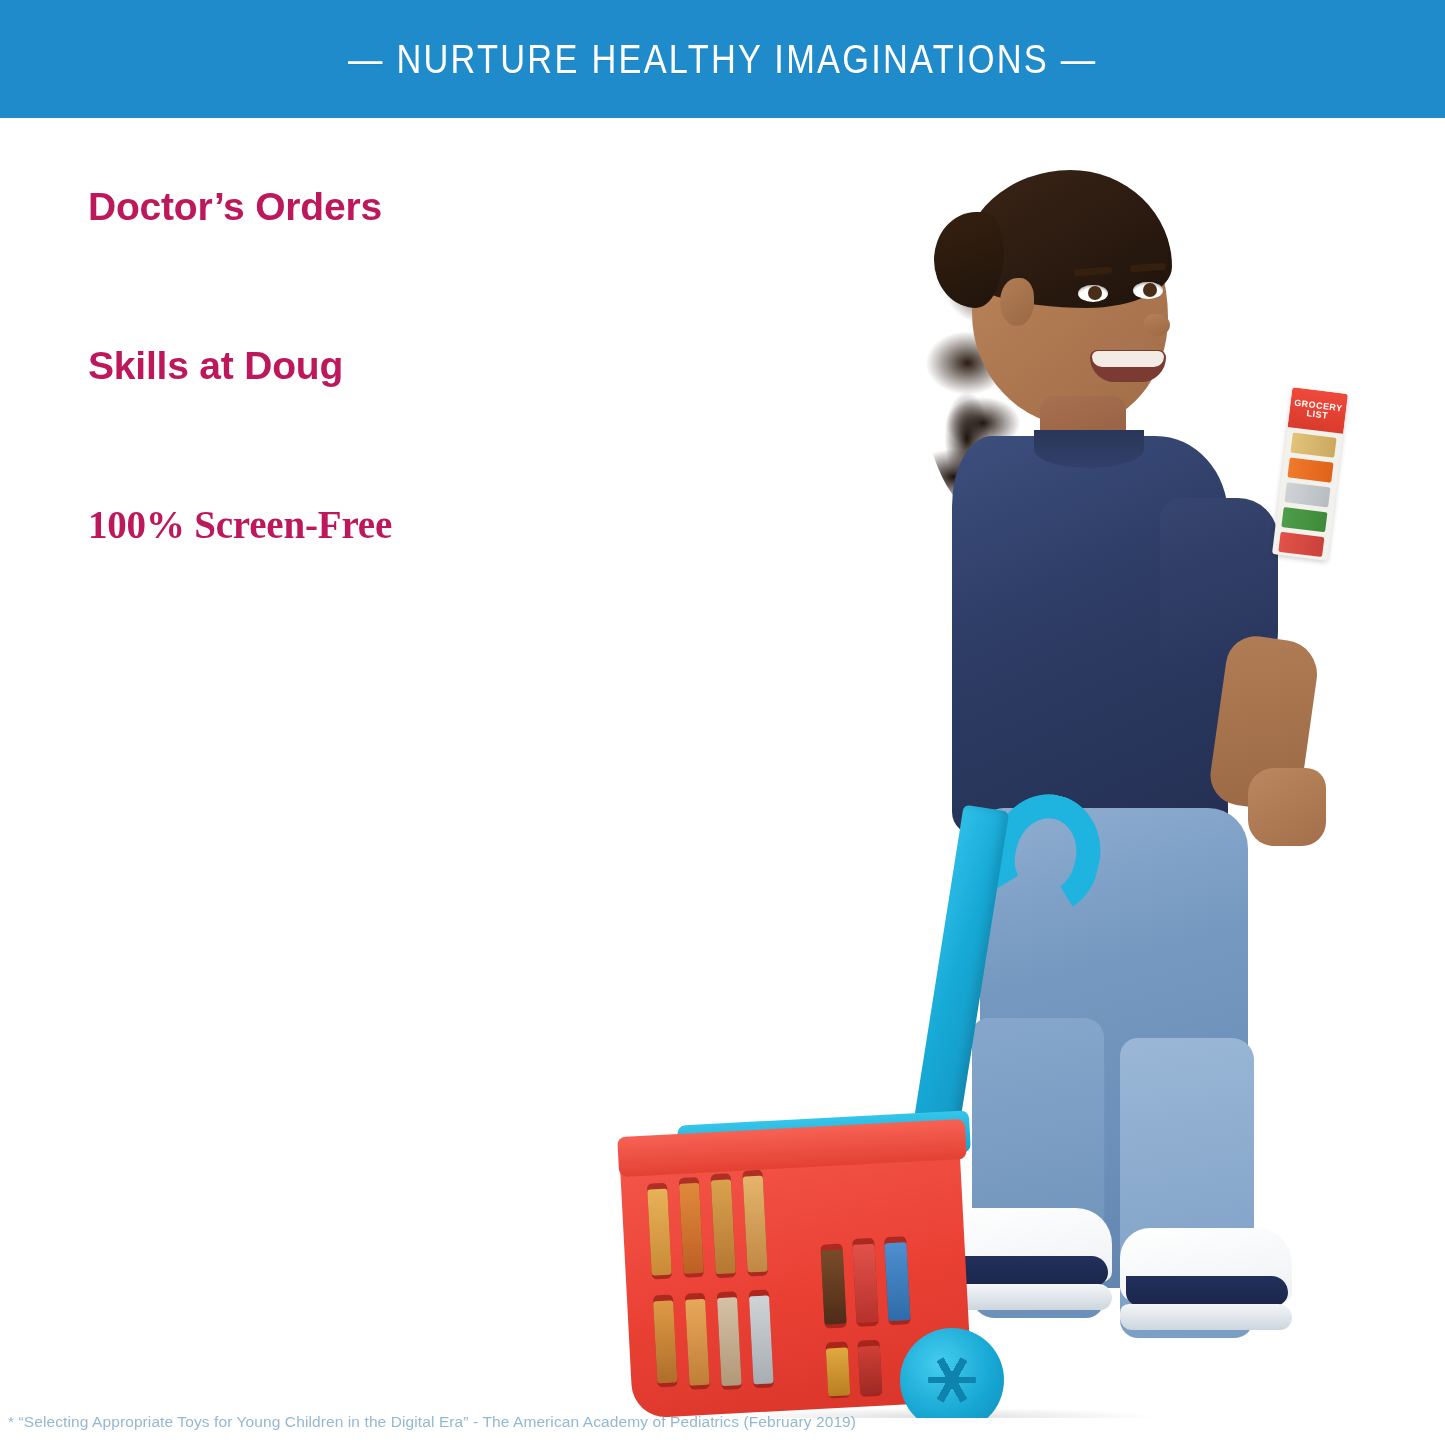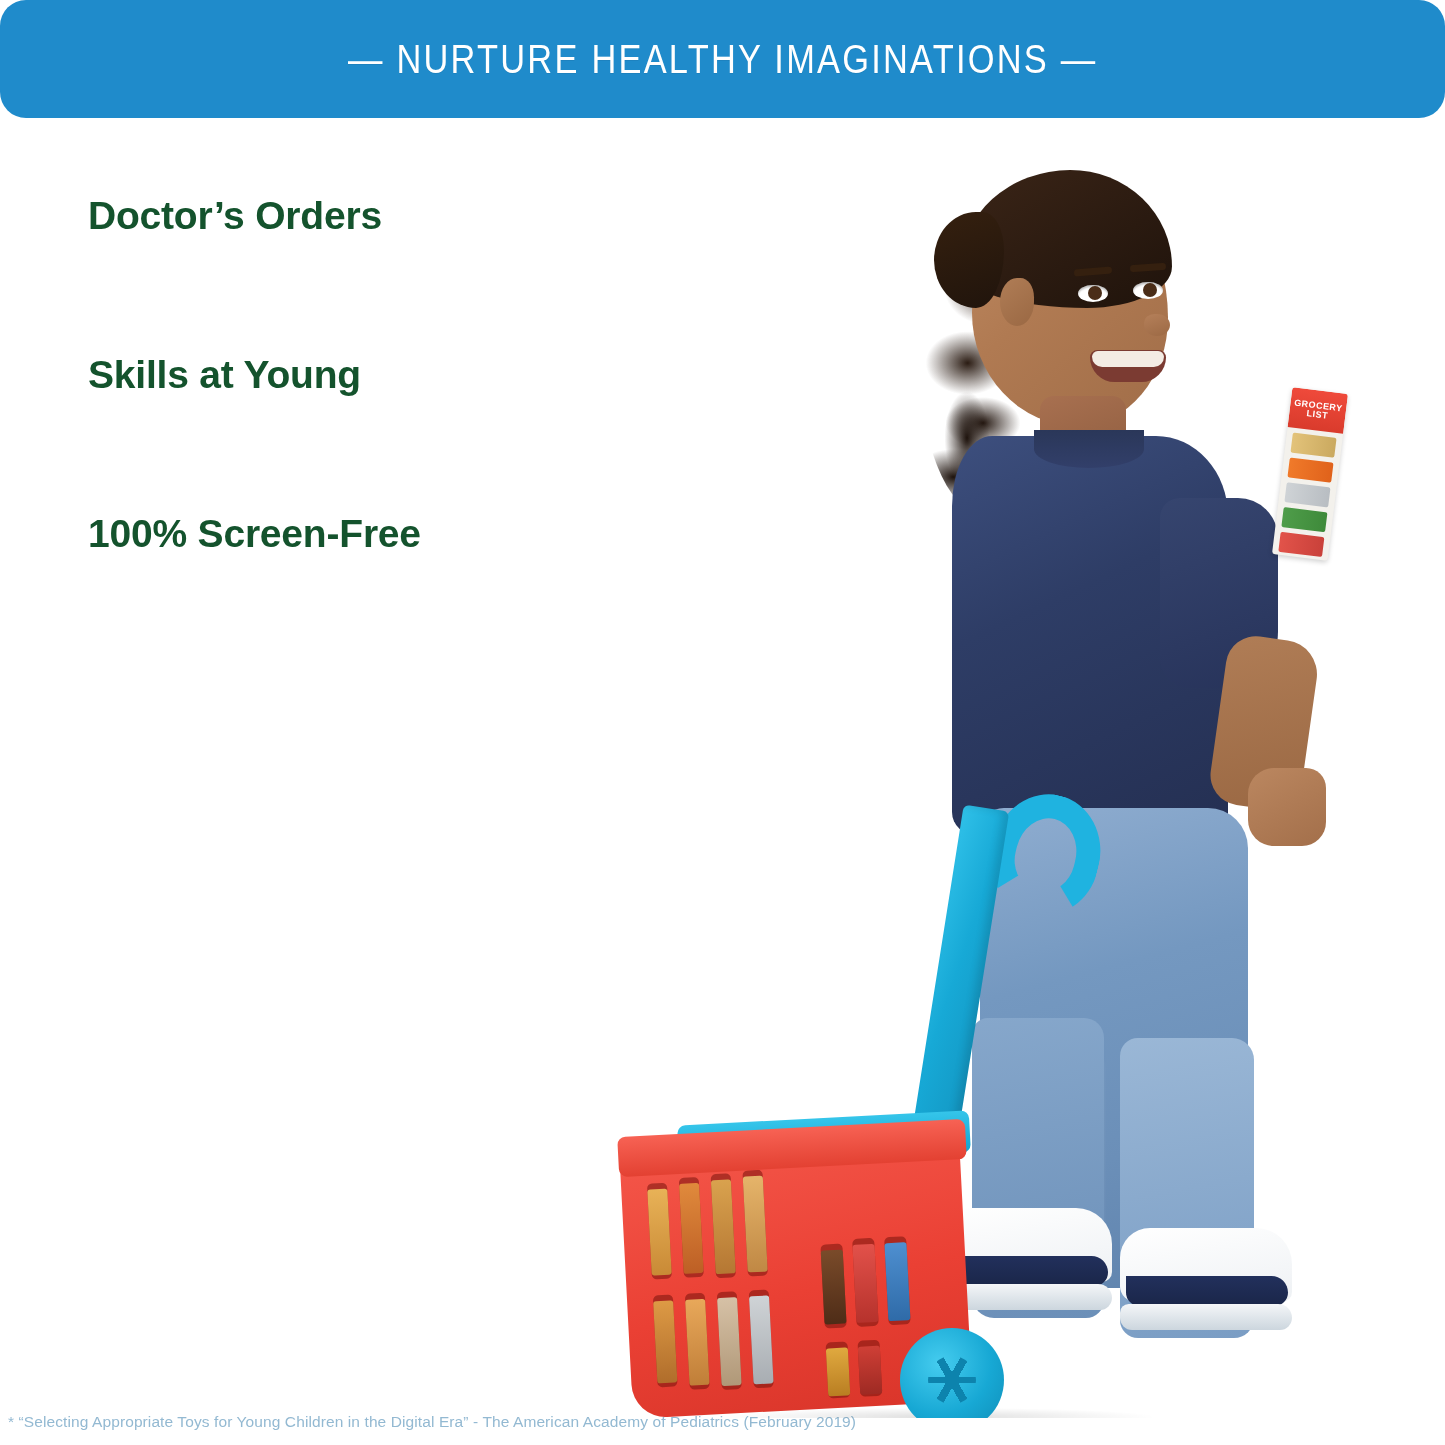--- a/index.html
+++ b/index.html
@@ -22,21 +22,20 @@
   
   .header-band {
     position: absolute;
     left: 0; top: 0;
     width: 1445px;
     height: 118px;
     background: #1f8bcb;
     display: flex;
     align-items: center;
     justify-content: center;
-    border-radius: 26px;
   }
   .header-title {
     color: #ffffff;
     font-family: "Liberation Sans", sans-serif;
     font-size: 40px;
     font-weight: 400;
     letter-spacing: 2.6px;
     text-transform: uppercase;
     transform: scaleX(0.86);
     transform-origin: center;
@@ -45,29 +44,29 @@
   }
 
   
   .text-col {
     position: absolute;
     left: 88px;
     top: 178px;
     width: 560px;
   }
   .block { margin-bottom: 118px; }
-  .block:last-child { margin-bottom: 0; }
+  .block:last-child { margin-bottom: 0; font-family: Liberation Serif, serif; }
 
   .block-heading {
-    color: #14532d;
+    color: #be185d;
     font-size: 39px;
     font-weight: 700;
     letter-spacing: -0.2px;
     line-height: 1.05;
-    margin: 18px 0 16px 0;
+    margin: 9px 0 16px 0;
     white-space: nowrap;
   }
   .block-body {
     color: #2e83ae;
     font-size: 37px;
     font-weight: 300;
     line-height: 74px;
     letter-spacing: 0.2px;
     margin: 0;
   }
@@ -401,21 +400,21 @@
     <div class="header-title">— NURTURE HEALTHY IMAGINATIONS —</div>
   </div>
 
   <div class="text-col">
 
     <div class="block">
       <h2 class="block-heading">Doctor’s Orders</h2>
     </div>
 
     <div class="block">
-      <h2 class="block-heading">Skills at Young</h2>
+      <h2 class="block-heading">Skills at Doug</h2>
     </div>
 
     <div class="block">
       <h2 class="block-heading">100% Screen-Free</h2>
     </div>
 
   </div>
 
   <div class="footnote">* “Selecting Appropriate Toys for Young Children in the Digital Era” -  The American Academy of Pediatrics (February 2019)</div>
 

